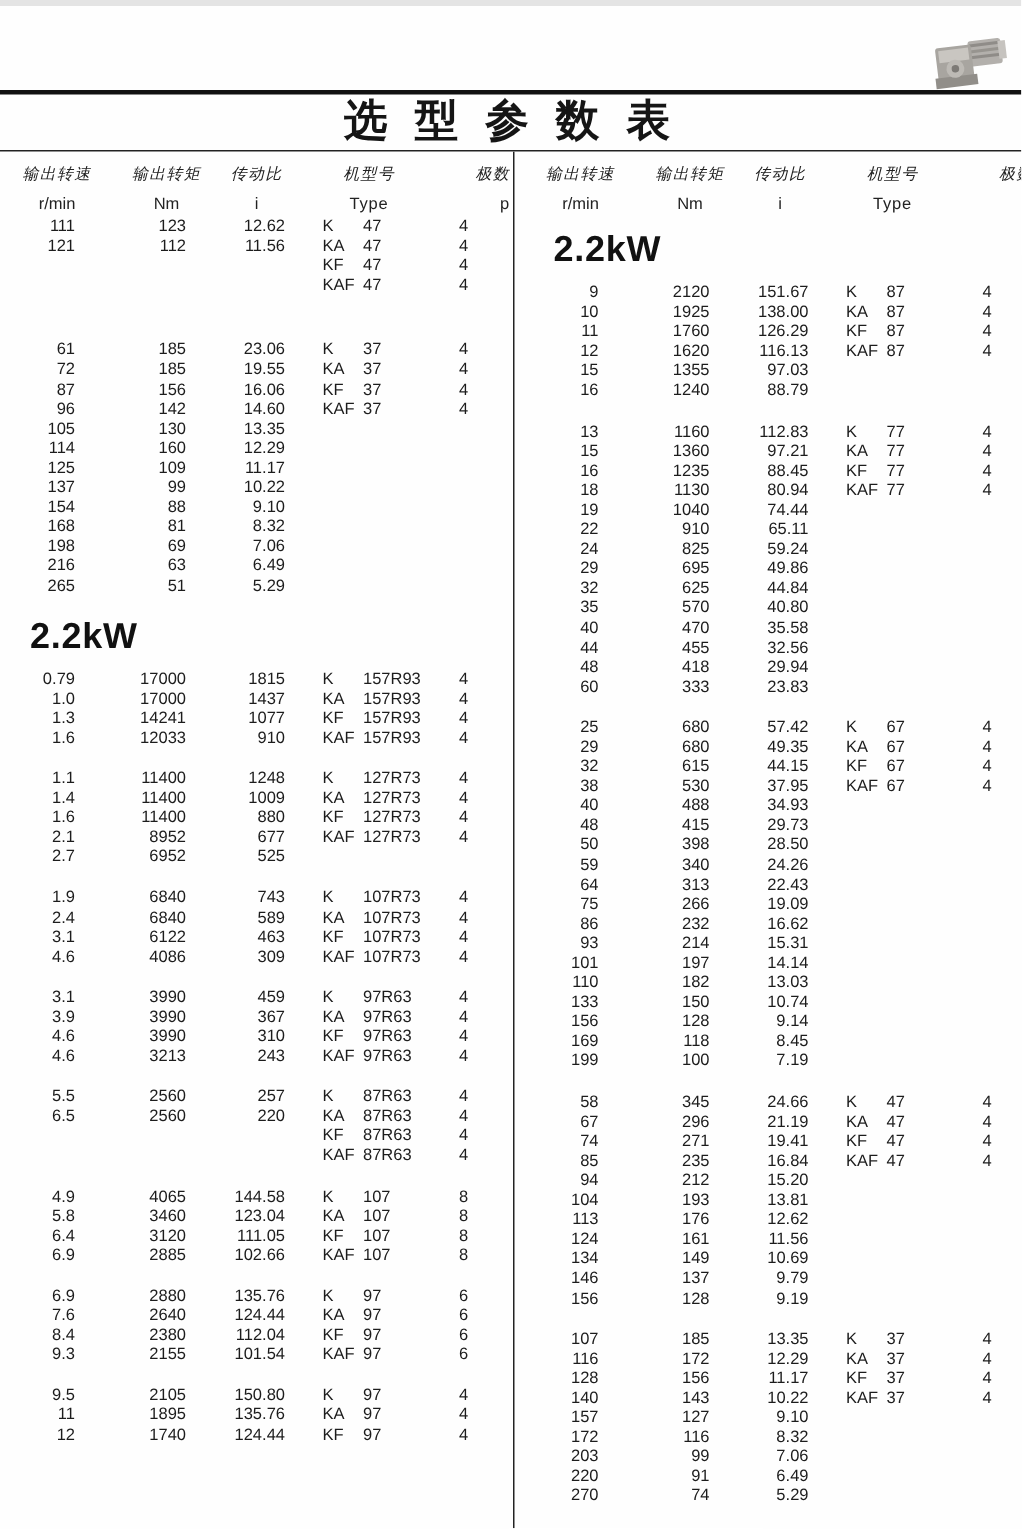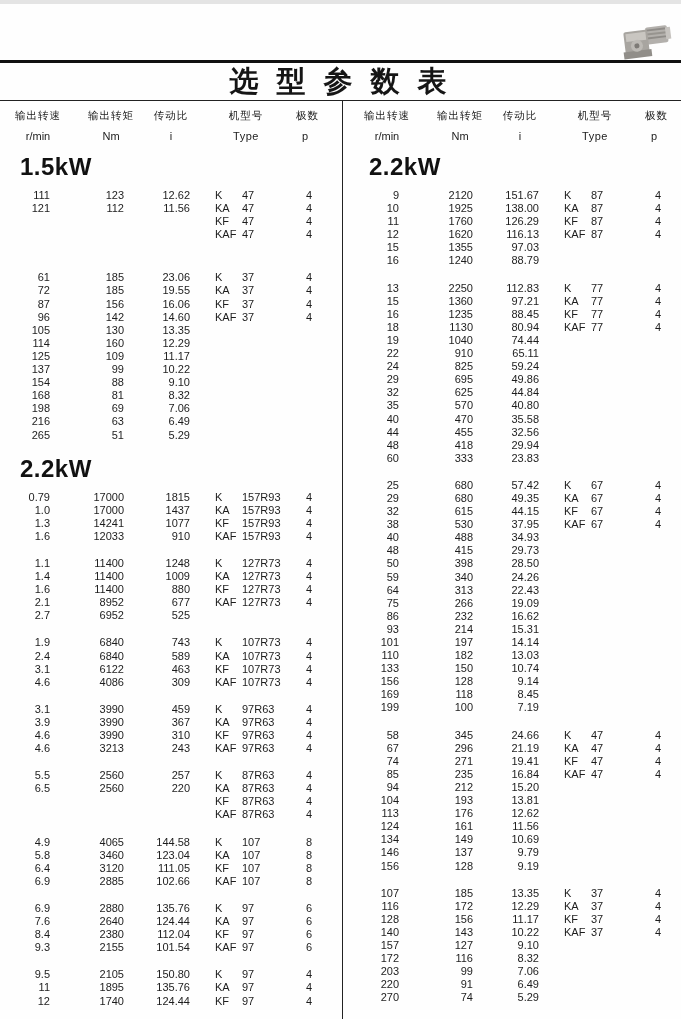--- a/index.html
+++ b/index.html
@@ -33,24 +33,24 @@
   .half.left  { border-right:1px solid #222; }
   .half.right { width:337px; padding-left:6px; }
 
   .hdr-row {
     display:grid;
     grid-template-columns:76px 70px 50px 100px 44px;
     padding-top:8px;
     height:44px;
   }
   .hdr-cell { text-align:center; }
-  .hdr-cell .cn   { display:block; font-size:10.5px; letter-spacing:1px; color:#222; }
+  .hdr-cell .cn   { display:block; font-size:10.5px; letter-spacing:1px; color:#222;font-style:italic; }
   .hdr-cell .unit { display:block; font-size:11px; margin-top:7px; color:#222; }
   .hdr-cell.h3 .unit, .hdr-cell.h4 .unit { letter-spacing:0.5px; }
-  .hdr-cell.h4 { text-align:left; }
+  .hdr-cell.h4 { text-align:right; }
   .hdr-cell.h4 .cn { padding-left:0; }
   .hdr-cell.h4 .unit { padding-left:6px; }
 
   .section-title {
     font-size:24px; font-weight:bold;
     letter-spacing:0.5px;
     color:#111;
     margin:9px 0 9px 20px;
     line-height:26px;
   }
@@ -117,21 +117,20 @@
         <div class="hdr-cell h3">
           <span class="cn">机型号</span>
           <span class="unit">Type</span>
         </div>
         <div class="hdr-cell h4">
           <span class="cn">极数</span>
           <span class="unit">p</span>
         </div>
       </div>
       <div>
-          <div class="section-title">1.5kW</div>
           <div class="block tall-gap">
             <div class="row">
               <div class="cell c0">111</div>
               <div class="cell c1">123</div>
               <div class="cell c2">12.62</div>
               <div class="cell c3"><span class="tprefix">K</span><span>47</span></div>
               <div class="cell c4">4</div>
             </div>
             <div class="row">
               <div class="cell c0">121</div>
@@ -557,21 +556,21 @@
               <div class="cell c0">16</div>
               <div class="cell c1">1240</div>
               <div class="cell c2">88.79</div>
               <div class="cell c3"><span class="tprefix"></span><span></span></div>
               <div class="cell c4"></div>
             </div>
           </div>
           <div class="block">
             <div class="row">
               <div class="cell c0">13</div>
-              <div class="cell c1">2250</div>
+              <div class="cell c1">1160</div>
               <div class="cell c2">112.83</div>
               <div class="cell c3"><span class="tprefix">K</span><span>77</span></div>
               <div class="cell c4">4</div>
             </div>
             <div class="row">
               <div class="cell c0">15</div>
               <div class="cell c1">1360</div>
               <div class="cell c2">97.21</div>
               <div class="cell c3"><span class="tprefix">KA</span><span>77</span></div>
               <div class="cell c4">4</div>

